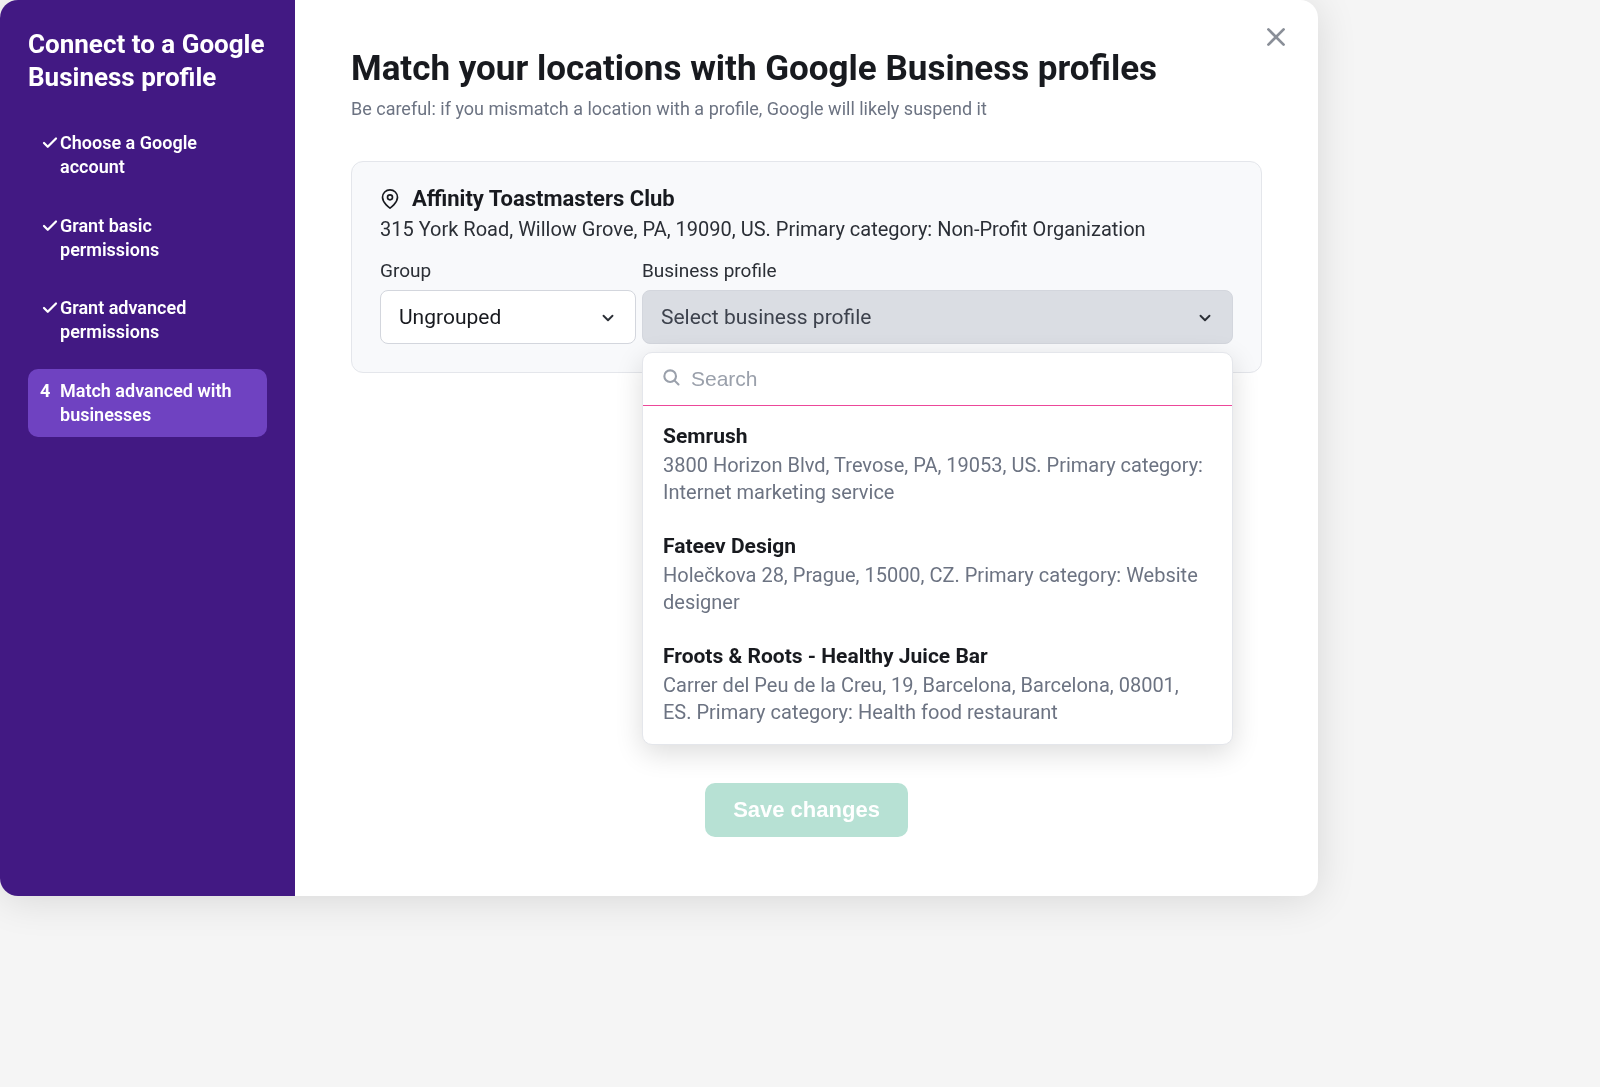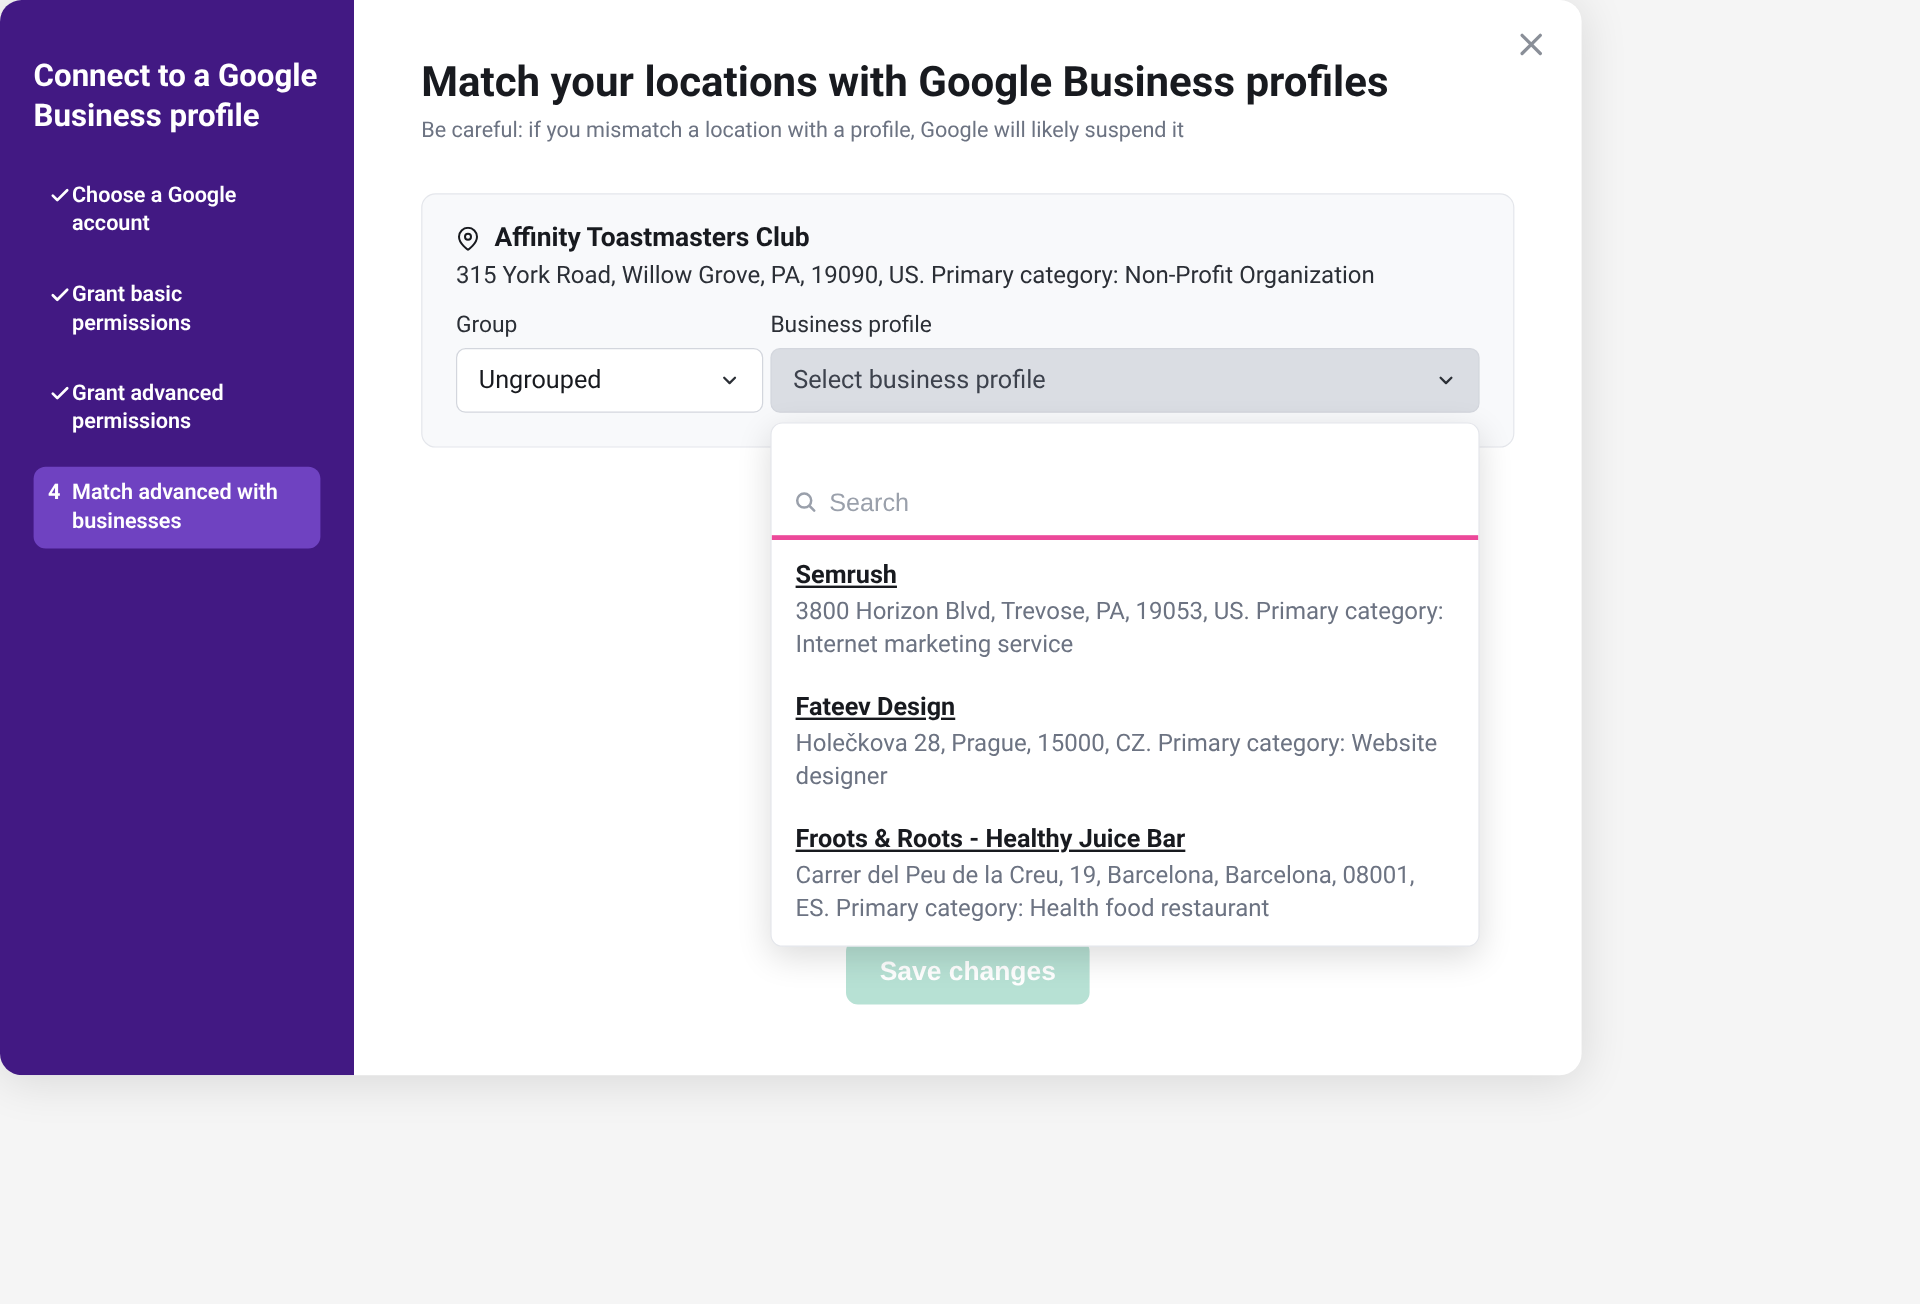--- a/index.html
+++ b/index.html
@@ -22,21 +22,21 @@
       border-radius: 18px;
       overflow: hidden;
       position: relative;
       display: flex;
       box-shadow: 0 4px 40px rgba(0,0,0,0.12);
       margin: 0;
     }
     .sidebar {
       width: 295px;
       background: #421983;
-      padding: 48px 28px 28px 28px;
+      padding: 28px 28px 28px 28px;
       flex-shrink: 0;
     }
     .sidebar-title {
       color: #fff;
       font-size: 26px;
       font-weight: 700;
       line-height: 1.25;
       margin-bottom: 28px;
     }
     .sidebar-steps {
@@ -190,22 +190,21 @@
       border-radius: 10px;
       box-shadow: 0 8px 28px rgba(0,0,0,0.14);
       z-index: 10;
       overflow: hidden;
     }
     .dropdown-search {
       display: flex;
       align-items: center;
       gap: 10px;
       padding: 14px 18px;
-      border-bottom: 4px solid #ec4899;
-      margin-top: 41px;
+      border-bottom: 1px solid #ec4899;
     }
     .dropdown-search svg {
       width: 20px;
       height: 20px;
       color: #9aa0ab;
     }
     .dropdown-search input {
       border: none;
       outline: none;
       font-size: 21px;
@@ -221,21 +220,20 @@
     }
     .dropdown-item {
       padding: 14px 20px;
       cursor: pointer;
     }
     .dropdown-item-name {
       font-size: 21px;
       font-weight: 700;
       color: #181a1f;
       margin-bottom: 4px;
-      text-decoration: underline;
     }
     .dropdown-item-desc {
       font-size: 20px;
       color: #6c7382;
       line-height: 1.35;
     }
     .save-row {
       display: flex;
       justify-content: center;
       margin-top: 410px;

